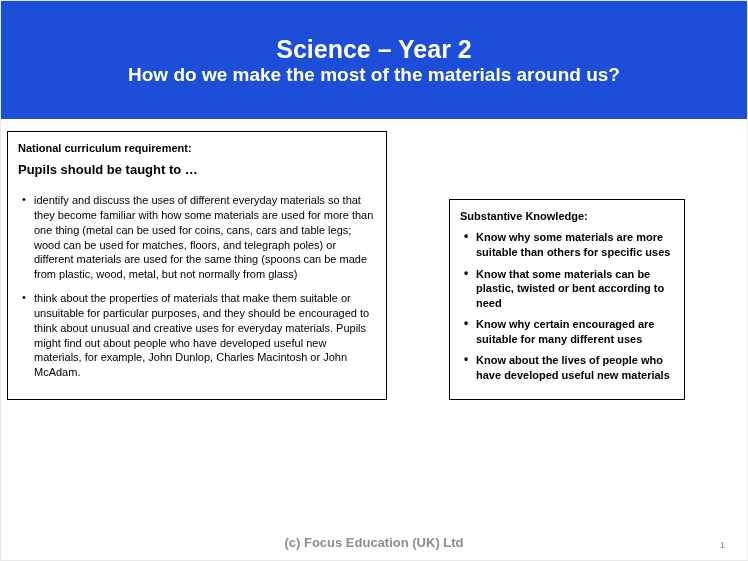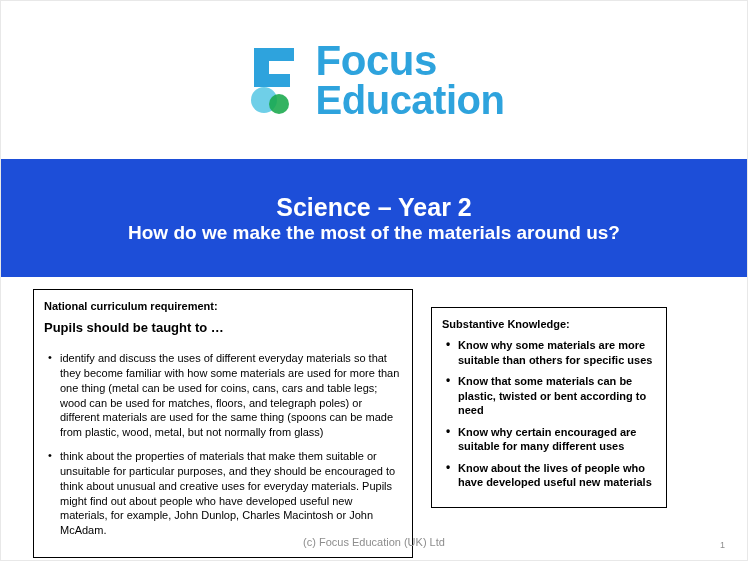--- a/index.html
+++ b/index.html
@@ -75,37 +75,38 @@
     font-weight: bold;
   }
   .title-sub {
     font-size: 19px;
     font-weight: bold;
   }
 
   
   .content {
     display: flex;
-    padding: 12px 18px 0 32px;
+    padding: 12px 18px 0 6px;
     gap: 18px;
-    align-items: flex-start;
+    align-items: flex-end;
   }
   .box {
     border: 1px solid #000000;
     box-sizing: border-box;
     padding: 8px 10px 10px 10px;
   }
   .box-left {
     width: 380px;
     min-height: 216px;
   }
   .box-right {
     width: 236px;
     min-height: 186px;
     margin-top: 18px;
+    margin-left: 44px;
   }
   .box-heading {
     font-size: 11px;
     font-weight: bold;
     color: #000000;
     margin: 2px 0 8px 0;
   }
   .lead {
     font-size: 13px;
     font-weight: bold;
@@ -143,51 +144,37 @@
   
   .footer {
     position: absolute;
     left: 0;
     right: 0;
     bottom: 10px;
     height: 16px;
     display: flex;
     align-items: center;
     justify-content: center;
-    font-size: 11px;
+    font-size: 13px;
     color: #8d8d8d;
+    font-weight: bold;
   }
   .page-number {
     position: absolute;
     right: 22px;
     bottom: 10px;
     font-size: 9px;
     color: #8d8d8d;
   }
 </style>
 </head>
 <body>
 
 <div class="page">
 
-  <div class="logo-band">
-    <div class="logo-wrap">
-      <div class="logo-mark">
-        <svg width="58" height="72" viewBox="0 0 58 72" xmlns="http://www.w3.org/2000/svg">
-          <path d="M10 4 H50 V17 H25 V30 H46 V43 H25 V43 H10 Z" fill="#2ea3dd"></path>
-          <circle cx="20" cy="56" r="13" fill="#6fcfe8"></circle>
-          <circle cx="35" cy="60" r="10" fill="#18a84b" opacity="0.88"></circle>
-        </svg>
-      </div>
-      <div class="logo-text">
-        <span class="logo-focus">Focus</span>
-        <span class="logo-education">Education</span>
-      </div>
-    </div>
-  </div>
 
   <div class="title-band">
     <div class="title-main">Science – Year 2</div>
     <div class="title-sub">How do we make the most of the materials around us?</div>
   </div>
 
   <div class="content">
 
     <div class="box box-left">
       <div class="box-heading">National curriculum requirement:</div>

